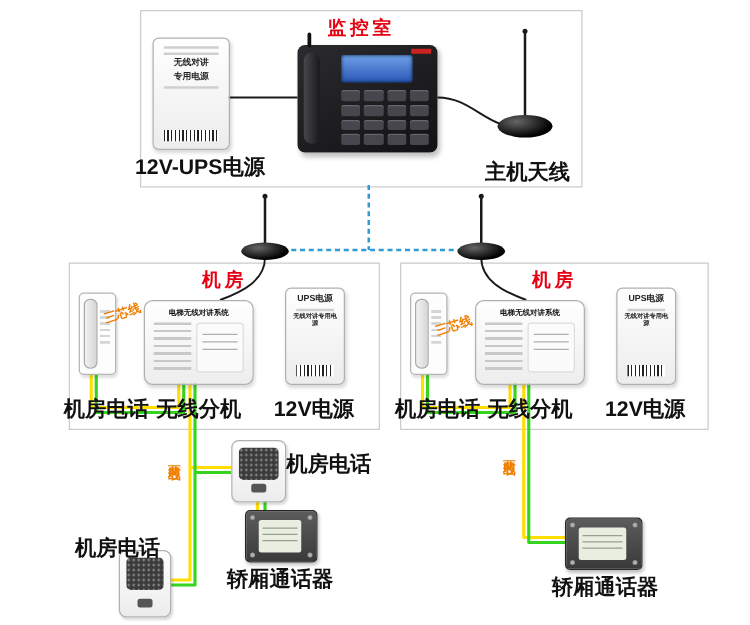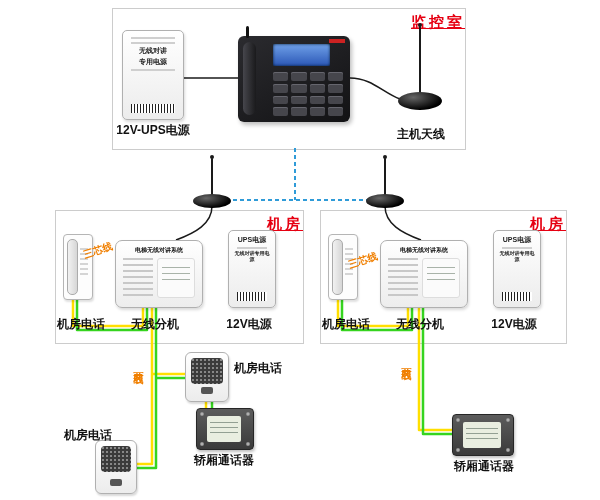--- a/index.html
+++ b/index.html
@@ -1,23 +1,23 @@
 <!DOCTYPE html>
 <html><head>
 <meta charset="utf-8">
 <style>
   html,body{margin:0;padding:0;background:#fff;}
   #canvas{position:relative;width:600px;height:500px;background:#fff;overflow:hidden;
           font-family:"Liberation Sans",sans-serif;}
   #wires{position:absolute;left:0;top:0;z-index:2;}
   .room{position:absolute;border:1px solid #ccc;background:#fff;z-index:1;}
-  .room-title{position:absolute;top:4px;left:0;right:0;text-align:right;color:#e60012;
-              font-size:15px;font-weight:bold;letter-spacing:3px;z-index:3;text-decoration:underline;}
+  .room-title{position:absolute;top:4px;left:0;right:0;text-align:center;color:#e60012;
+              font-size:15px;font-weight:bold;letter-spacing:3px;z-index:3;}
   .dev{position:absolute;z-index:3;}
-  .dev-label{position:absolute;z-index:4;font-size:12px;font-weight:bold;color:#111;
+  .dev-label{position:absolute;z-index:4;font-size:17px;font-weight:bold;color:#111;
              text-align:center;white-space:nowrap;}
   .wire3{position:absolute;z-index:4;color:#f07f00;font-size:10px;font-weight:bold;
          transform:rotate(-18deg);transform-origin:left bottom;white-space:nowrap;}
   .wire2{position:absolute;z-index:4;color:#f07f00;font-size:10px;font-weight:bold;
          writing-mode:vertical-rl;text-orientation:upright;letter-spacing:1px;}
   
   .ups,.powerbox{display:flex;flex-direction:column;background:linear-gradient(180deg,#fff,#ececec);
         border:1px solid #b0b0b0;border-radius:5px;box-shadow:1px 2px 3px rgba(0,0,0,.15);}
   .bar{height:2px;background:#cfcfcf;margin:3px 8px 0;}
   .cn{font-size:7px;font-weight:bold;text-align:center;color:#222;margin-top:3px;line-height:1.15;}

